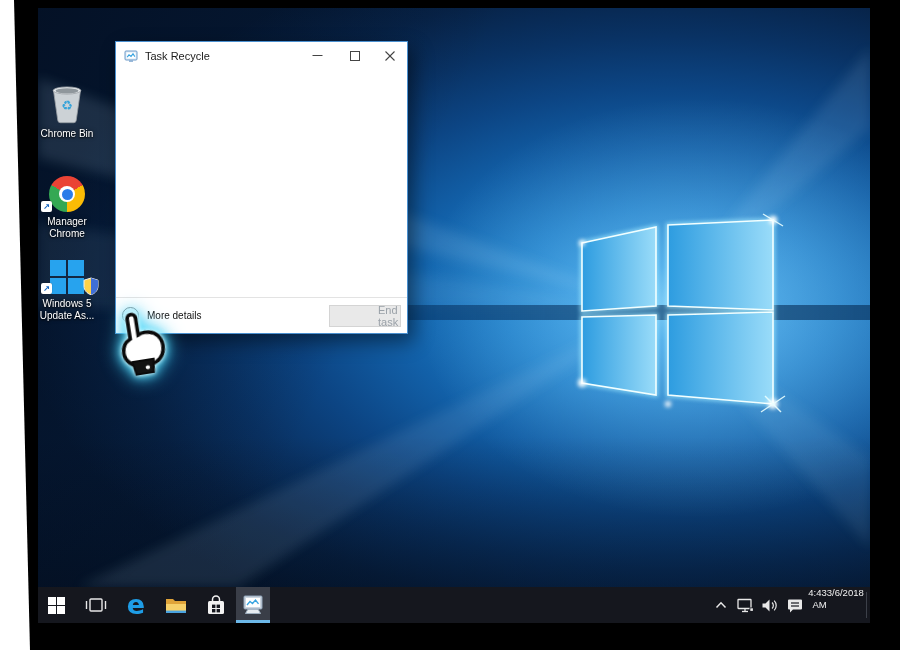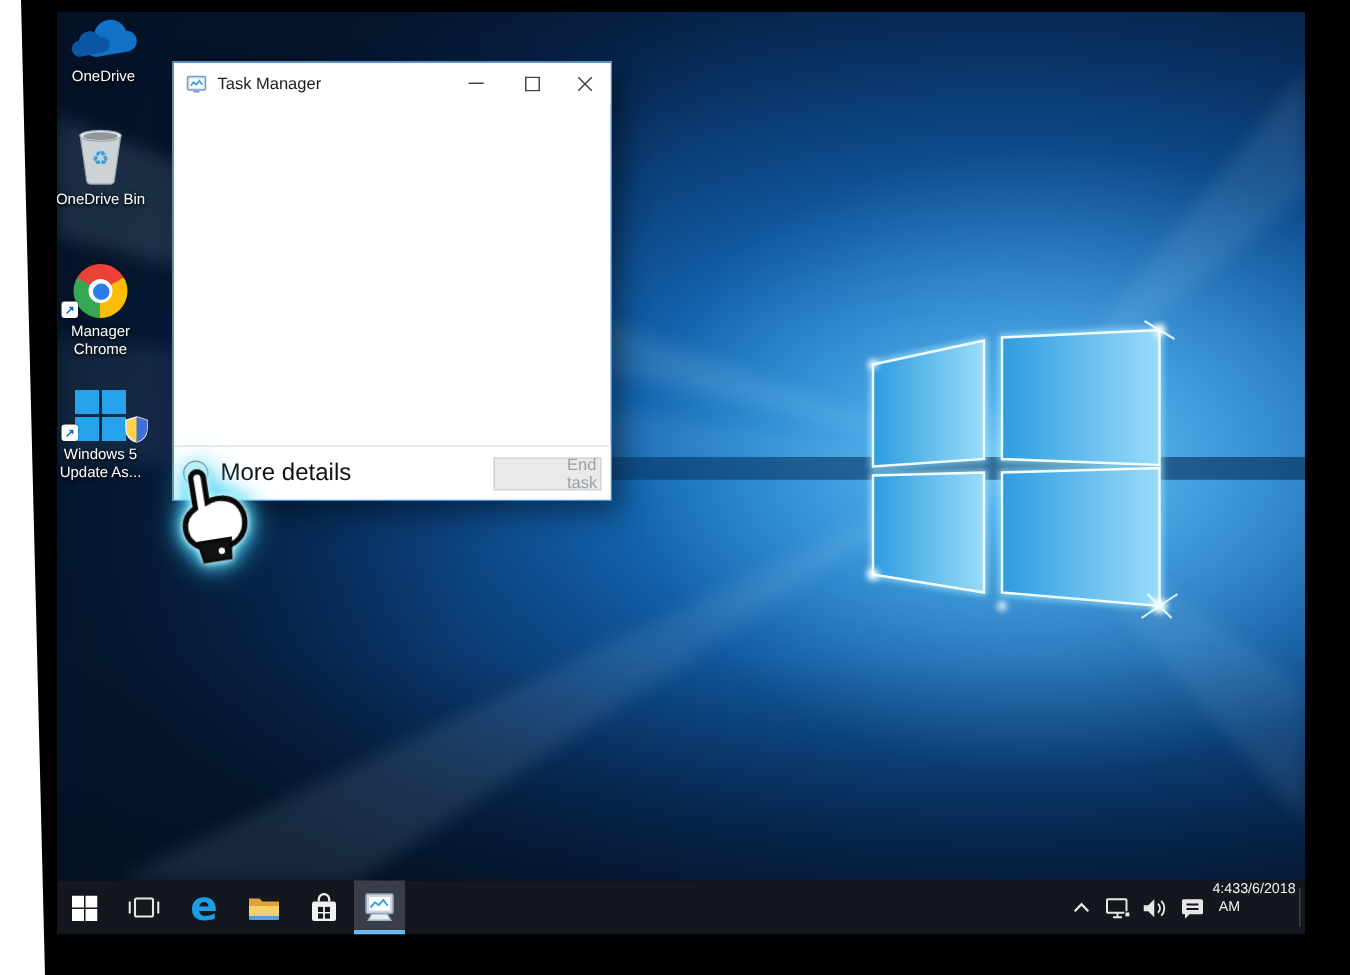--- a/index.html
+++ b/index.html
@@ -46,21 +46,21 @@
   .tmwin { position:absolute; left:77px; top:33px; width:293px; height:293px;
            background:#fff; border:1px solid #4a90d0; box-shadow:6px 8px 18px rgba(0,0,0,.45); }
   .titlebar { height:27px; display:flex; align-items:center; position:relative; background:#fff; }
   .titlebar .appic { margin-left:8px; display:flex; }
   .titlebar .t { font-size:11px; color:#1c1c1c; margin-left:7px; }
   .controls { position:absolute; right:0; top:0; height:27px; display:flex; }
   .ctl { width:37px; height:27px; display:flex; align-items:center; justify-content:center; }
   .empty-msg { text-align:center; margin-top:10px; font-size:11px; color:#6d6d6d; }
   .footer { position:absolute; left:0; right:0; bottom:0; height:36px; border-top:1px solid #e3e3e3;
             display:flex; align-items:center; background:#fff; }
-  .more { display:flex; align-items:center; margin-left:6px; font-size:16px; color:#111; cursor:pointer; }
+  .more { display:flex; align-items:center; margin-left:6px; font-size:10px; color:#111; cursor:pointer; }
   .chev-circle { width:17px; height:17px; border:1px solid #8a8a8a; border-radius:50%;
                  display:flex; align-items:center; justify-content:center; margin-right:8px; }
   .endtask { position:absolute; right:6px; top:7px; width:72px; height:22px;
              background:#e9e9e9; border:1px solid #d4d4d4; color:#9aa1a8; font-size:11px;
              display:flex; align-items:center; justify-content:center;padding-left:48px; }
 
   
   .hand { position:absolute; left:68px; top:300px; width:64px; height:70px; transform:rotate(-9deg);
           filter:drop-shadow(0 0 2px #ffffff) drop-shadow(0 0 5px #6ee7ff) drop-shadow(0 0 9px #39c8f0); }
 
@@ -137,40 +137,31 @@
           <circle cx="630" cy="396" r="3"></circle>
         </g>
         <g stroke="#eaffff" stroke-width="1.4" opacity=".9">
           <line x1="723" y1="404" x2="747" y2="388"></line>
             <line x1="727" y1="388" x2="743" y2="404"></line>
           <line x1="725" y1="206" x2="745" y2="218"></line>
         </g>
       </svg>
     </div>
 
-    <div class="dicon" style="left:-7px; top:0px;">
-      <div class="ic" style="height:34px;">
-        <svg width="46" height="30" viewBox="0 0 46 30">
-          <path d="M18 26 a7.5 7.5 0 0 1 -1.3-14.9 A11 11 0 0 1 38 8.5 a7 7 0 0 1 2.5 13.6 z" fill="#1272c8"></path>
-          <path d="M7 26 a5.5 5.5 0 0 1 -0.6-10.9 A7.5 7.5 0 0 1 20.5 13 a5 5 0 0 1 3.5 9.5 z" fill="#0b55a4"></path>
-        </svg>
-      </div>
-      <div class="lbl">OneDrive</div>
-    </div>
 
     <div class="dicon" style="left:-9px; top:74px;">
       <div class="ic">
         <svg width="34" height="40" viewBox="0 0 34 40">
           <path d="M3.5 6.5 Q17 10.5 30.5 6.5 L26.2 36.5 a2.6 2.6 0 0 1 -2.6 2.2 h-13.2 a2.6 2.6 0 0 1 -2.6 -2.2 z" fill="#ccd2d6" stroke="#9aa0a5" stroke-width=".8"></path>
           <ellipse cx="17" cy="6.5" rx="13.8" ry="3.6" fill="#e8ecee" stroke="#9aa0a5" stroke-width=".8"></ellipse>
           <ellipse cx="17" cy="6.8" rx="11.5" ry="2.6" fill="#8f979c"></ellipse>
         </svg>
         <span class="bin-sym">♻</span>
       </div>
-      <div class="lbl">OneDrive Bin</div>
+      <div class="lbl">Chrome Bin</div>
     </div>
 
     <div class="dicon" style="left:-9px; top:162px;">
       <div class="ic">
         <span class="chrome-outer">
           <span class="chrome-inner"></span>
             <span class="chrome-core"></span>
         </span>
         <span class="shortcut-badge">↗</span>
       </div>
@@ -197,21 +188,21 @@
     <div class="tmwin">
       <div class="titlebar">
         <span class="appic">
           <svg width="14" height="14" viewBox="0 0 14 14">
             <rect x="1" y="2" width="12" height="9" rx="1" fill="#dce9f5" stroke="#6f9cc9" stroke-width="1"></rect>
             <rect x="2.5" y="3.5" width="9" height="6" fill="#ffffff"></rect>
             <polyline points="3.2,8.2 5,5.8 7,7.4 9,4.8 10.8,7.6" fill="none" stroke="#37a3e0" stroke-width="1.1"></polyline>
             <rect x="5" y="11.5" width="4" height="1.2" fill="#6f9cc9"></rect>
           </svg>
         </span>
-        <span class="t">Task Manager</span>
+        <span class="t">Task Recycle</span>
         <div class="controls">
           <div class="ctl">
             <svg width="11" height="11" viewBox="0 0 11 11">
                 <line x1="0.5" y1="5.5" x2="10.5" y2="5.5" stroke="#444" stroke-width="1"></line>
               </svg>
           </div>
           <div class="ctl">
             <svg width="10" height="10" viewBox="0 0 10 10">
                 <rect x="0.5" y="0.5" width="9" height="9" fill="none" stroke="#444" stroke-width="1"></rect>
               </svg>

